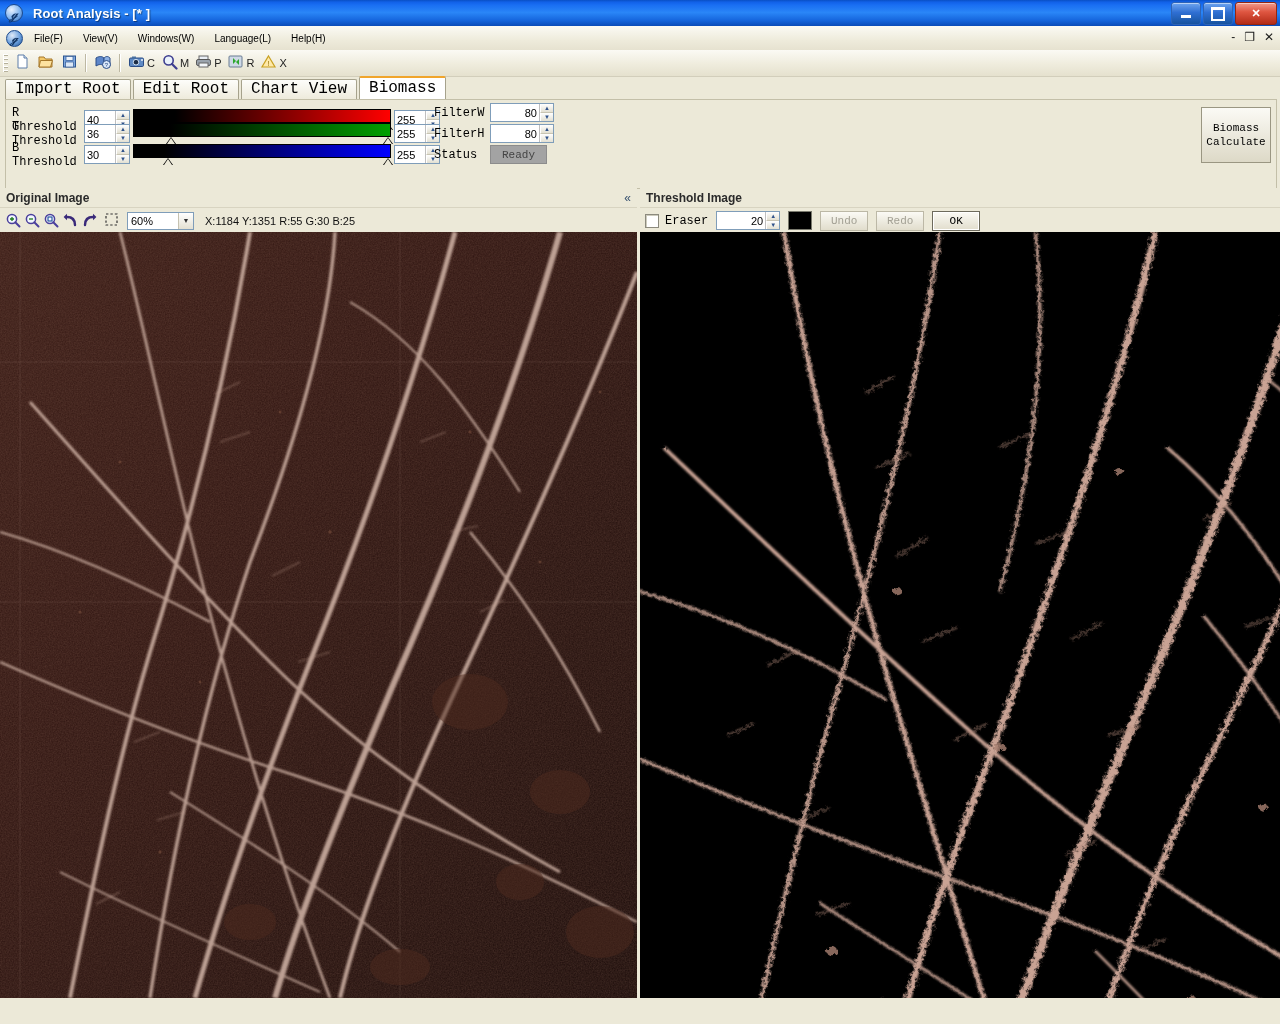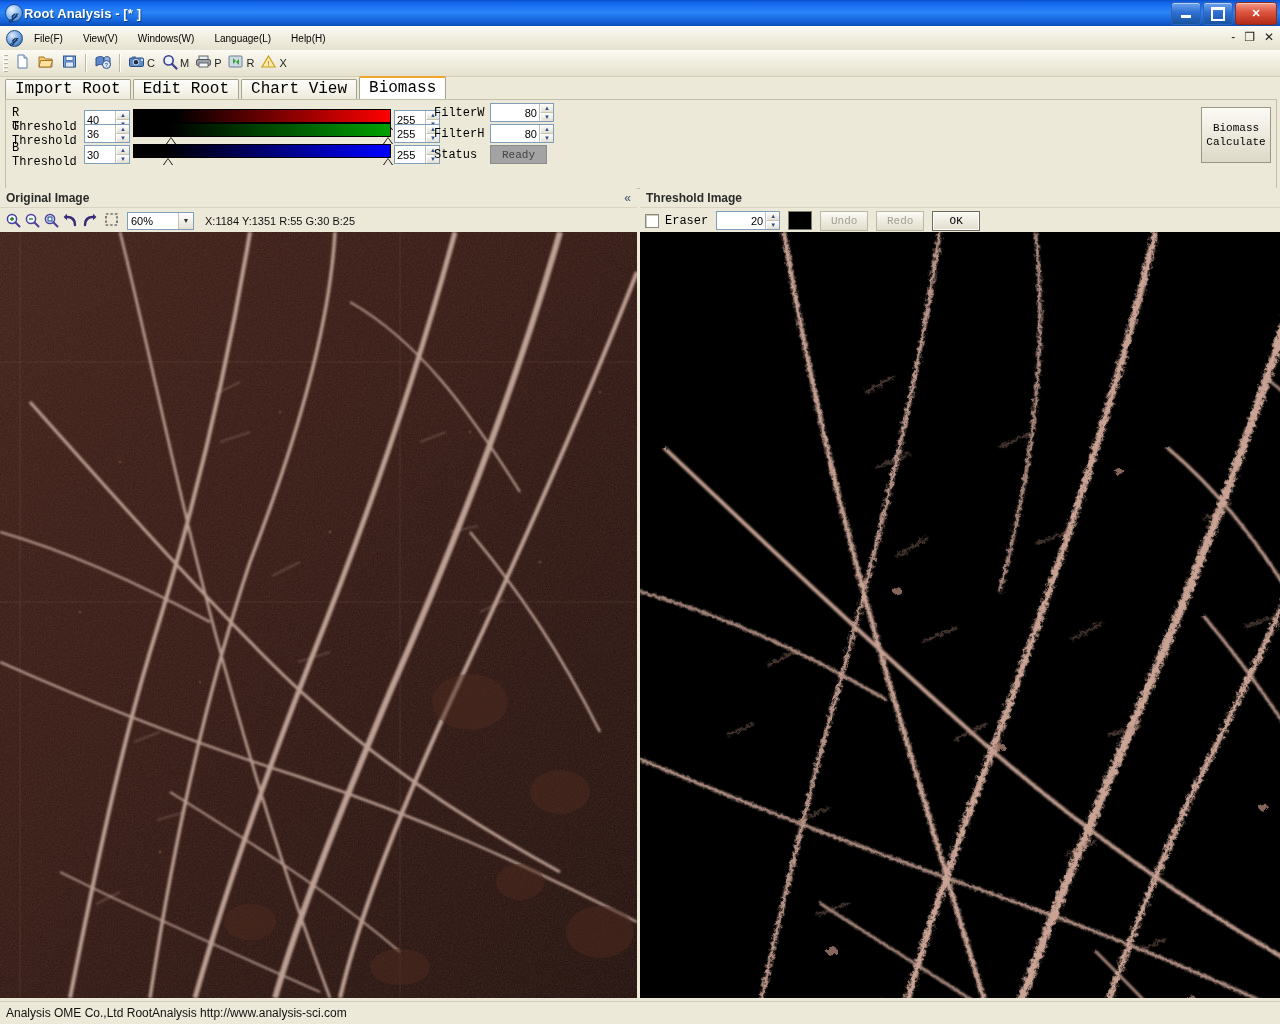--- a/index.html
+++ b/index.html
@@ -15,21 +15,21 @@
   .titlebar{
     position:absolute;left:0;top:0;width:1280px;height:26px;
     background:linear-gradient(180deg,#0a4fc4 0%,#1161e8 8%,#1a6ff3 20%,#2a86f7 48%,#1666dd 78%,#0b4cb8 100%);
     display:flex;align-items:center;
   }
   .tb-icon{margin-left:5px;width:16px;height:16px;border-radius:50%;
     background:radial-gradient(circle at 35% 30%,#e9f2ff,#7fb4ef 55%,#2c63b4);
     display:flex;align-items:center;justify-content:center;
     font-size:11px;color:#12386e;font-weight:bold;font-style:italic;
     border:1px solid #1d4a8d;}
-  .tb-title{color:#fff;font-weight:bold;font-size:13px;margin-left:1px;
+  .tb-title{color:#fff;font-weight:bold;font-size:13px;margin-left:10px;
     text-shadow:1px 1px 1px rgba(0,0,0,.45);letter-spacing:.1px;}
   .tb-btns{position:absolute;right:3px;top:2px;display:flex;gap:2px;}
   .tb-btn{width:28px;height:21px;border-radius:3px;border:1px solid #2e63b5;
     display:flex;align-items:center;justify-content:center;
     color:#fff;font-size:11px;font-weight:bold;
     background:linear-gradient(180deg,#6fa5ef,#2f6fd3 45%,#17539f);
     box-shadow:inset 0 1px 0 rgba(255,255,255,.5);}
   .tb-btn.close{background:linear-gradient(180deg,#f19b8c,#df5641 42%,#b32b17);
     border-color:#96260f;width:40px;}
   .glyph-min{display:block;width:10px;height:3px;background:#fff;margin-top:6px;}
@@ -600,17 +600,14 @@
             <ellipse cx="520" cy="480" rx="4" ry="3"></ellipse>
               <ellipse cx="590" cy="300" rx="4" ry="3"></ellipse>
             <ellipse cx="250" cy="700" rx="5" ry="3"></ellipse>
               <ellipse cx="460" cy="640" rx="4" ry="3"></ellipse>
           </g>
         </g>
       </svg>
     </div>
   </div>
 
-  <div class="statusbar">
-    <span>Analysis OME Co.,Ltd RootAnalysis http://www.analysis-sci.com</span>
-  </div>
 
 </div>
 
 </body></html>

